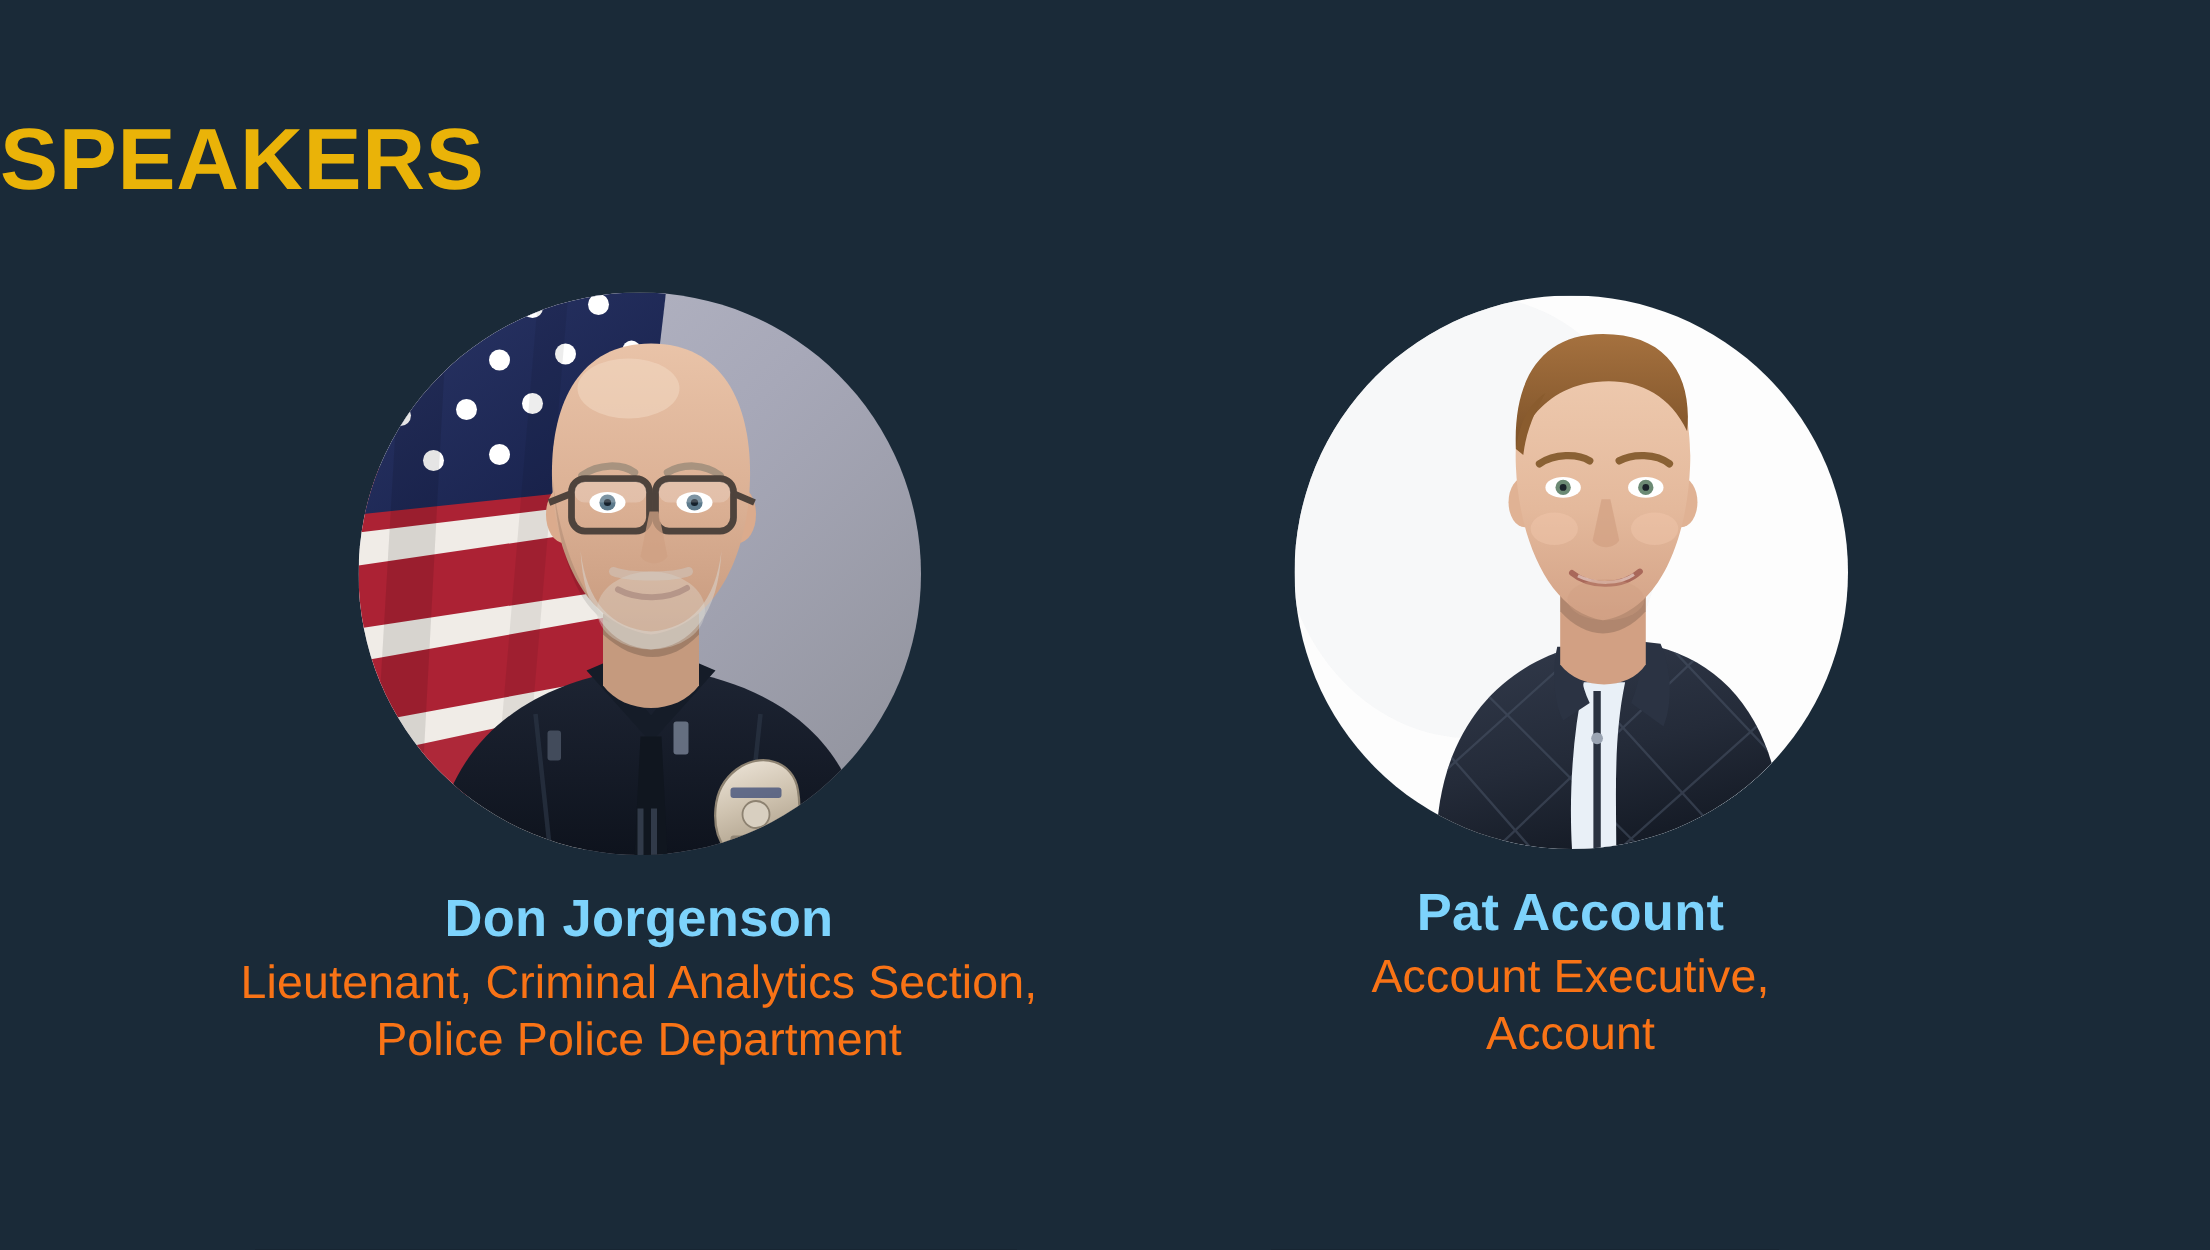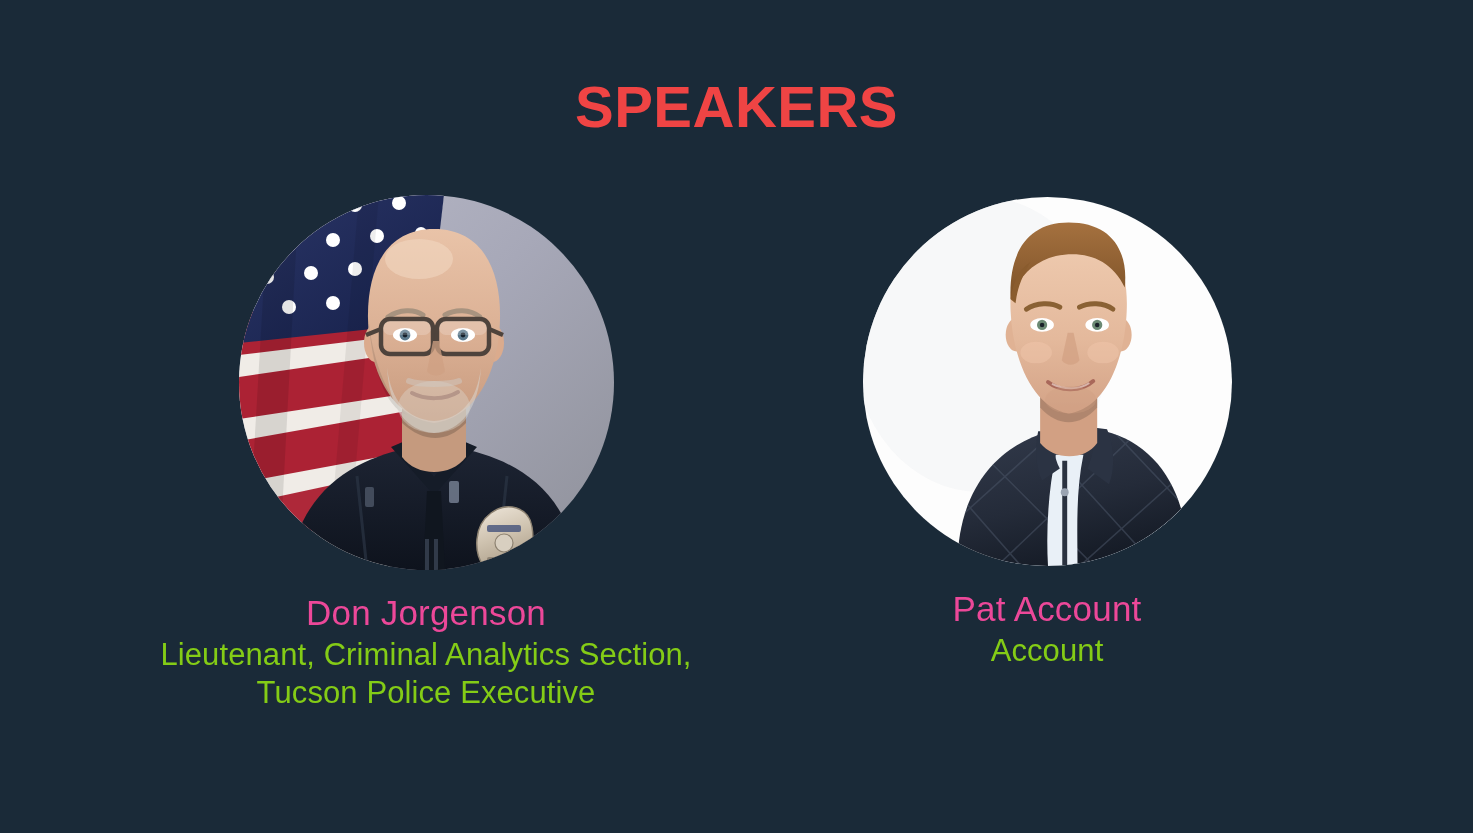--- a/index.html
+++ b/index.html
@@ -17,25 +17,25 @@
     background: #1a2a38;
     overflow: hidden;
   }
 
   
   .slide-title {
     position: absolute;
     top: 78px;
     left: 0;
     width: 1473px;
-    text-align: center;
+    text-align: left;
     font-size: 58px;
     font-weight: bold;
     letter-spacing: 0.5px;
-    color: #ef4444;
+    color: #eab308;
     line-height: 1;
   }
 
   
   .speakers {
     position: absolute;
     top: 195px;
     left: 0;
     width: 1473px;
     display: flex;
@@ -64,30 +64,30 @@
     margin-top: 2px;
   }
 
   .speaker-text {
     margin-top: 22px;
     text-align: center;
     width: 640px;
   }
   .speaker-name {
     font-size: 35px;
-    font-weight: normal;
-    color: #ec4899;
+    font-weight: bold;
+    color: #7dd3fc;
     line-height: 1.18;
     letter-spacing: 0.2px;
   }
   .speaker-role {
     margin-top: 3px;
     font-size: 31px;
     font-weight: 400;
-    color: #84cc16;
+    color: #f97316;
     line-height: 1.22;
     letter-spacing: 0.1px;
   }
   .role-line { display: block; }
 
   svg.portrait-art { display: block; width: 100%; height: 100%; }
 </style>
 </head>
 <body>
 
@@ -222,21 +222,21 @@
                    C 238 206, 222 224, 195 226 C 168 224, 152 206, 148 172 Z" fill="#d9d5d0" opacity="0.55"></path>
           <ellipse cx="195" cy="212" rx="36" ry="26" fill="#ded9d3" opacity="0.38"></ellipse>
           <path d="M170 186 C 180 190, 210 190, 220 186" stroke="#cfcac4" stroke-width="6" fill="none" opacity="0.5" stroke-linecap="round"></path>
         </svg>
       </div>
 
       <div class="speaker-text">
         <div class="speaker-name">Don Jorgenson</div>
         <div class="speaker-role">
           <span class="role-line">Lieutenant, Criminal Analytics Section,</span>
-          <span class="role-line">Tucson Police Executive</span>
+          <span class="role-line">Police Police Department</span>
         </div>
       </div>
     </div>
 
     <div class="speaker s2">
 
       <div class="portrait">
         <svg class="portrait-art" viewBox="0 0 375 375" preserveAspectRatio="xMidYMid slice">
           <defs>
             <linearGradient id="skin2" x1="0" y1="0" x2="0" y2="1">
@@ -325,19 +325,20 @@
           <ellipse cx="211" cy="206" rx="26" ry="14" fill="#cf9d80" opacity="0.35"></ellipse>
 
           <ellipse cx="176" cy="158" rx="16" ry="11" fill="#f2c8ae" opacity="0.45"></ellipse>
           <ellipse cx="244" cy="158" rx="16" ry="11" fill="#f2c8ae" opacity="0.45"></ellipse>
         </svg>
       </div>
 
       <div class="speaker-text">
         <div class="speaker-name">Pat Account</div>
         <div class="speaker-role">
+          <span class="role-line">Account Executive,</span>
           <span class="role-line">Account</span>
         </div>
       </div>
     </div>
 
   </div>
 </div>
 
 </body></html>

